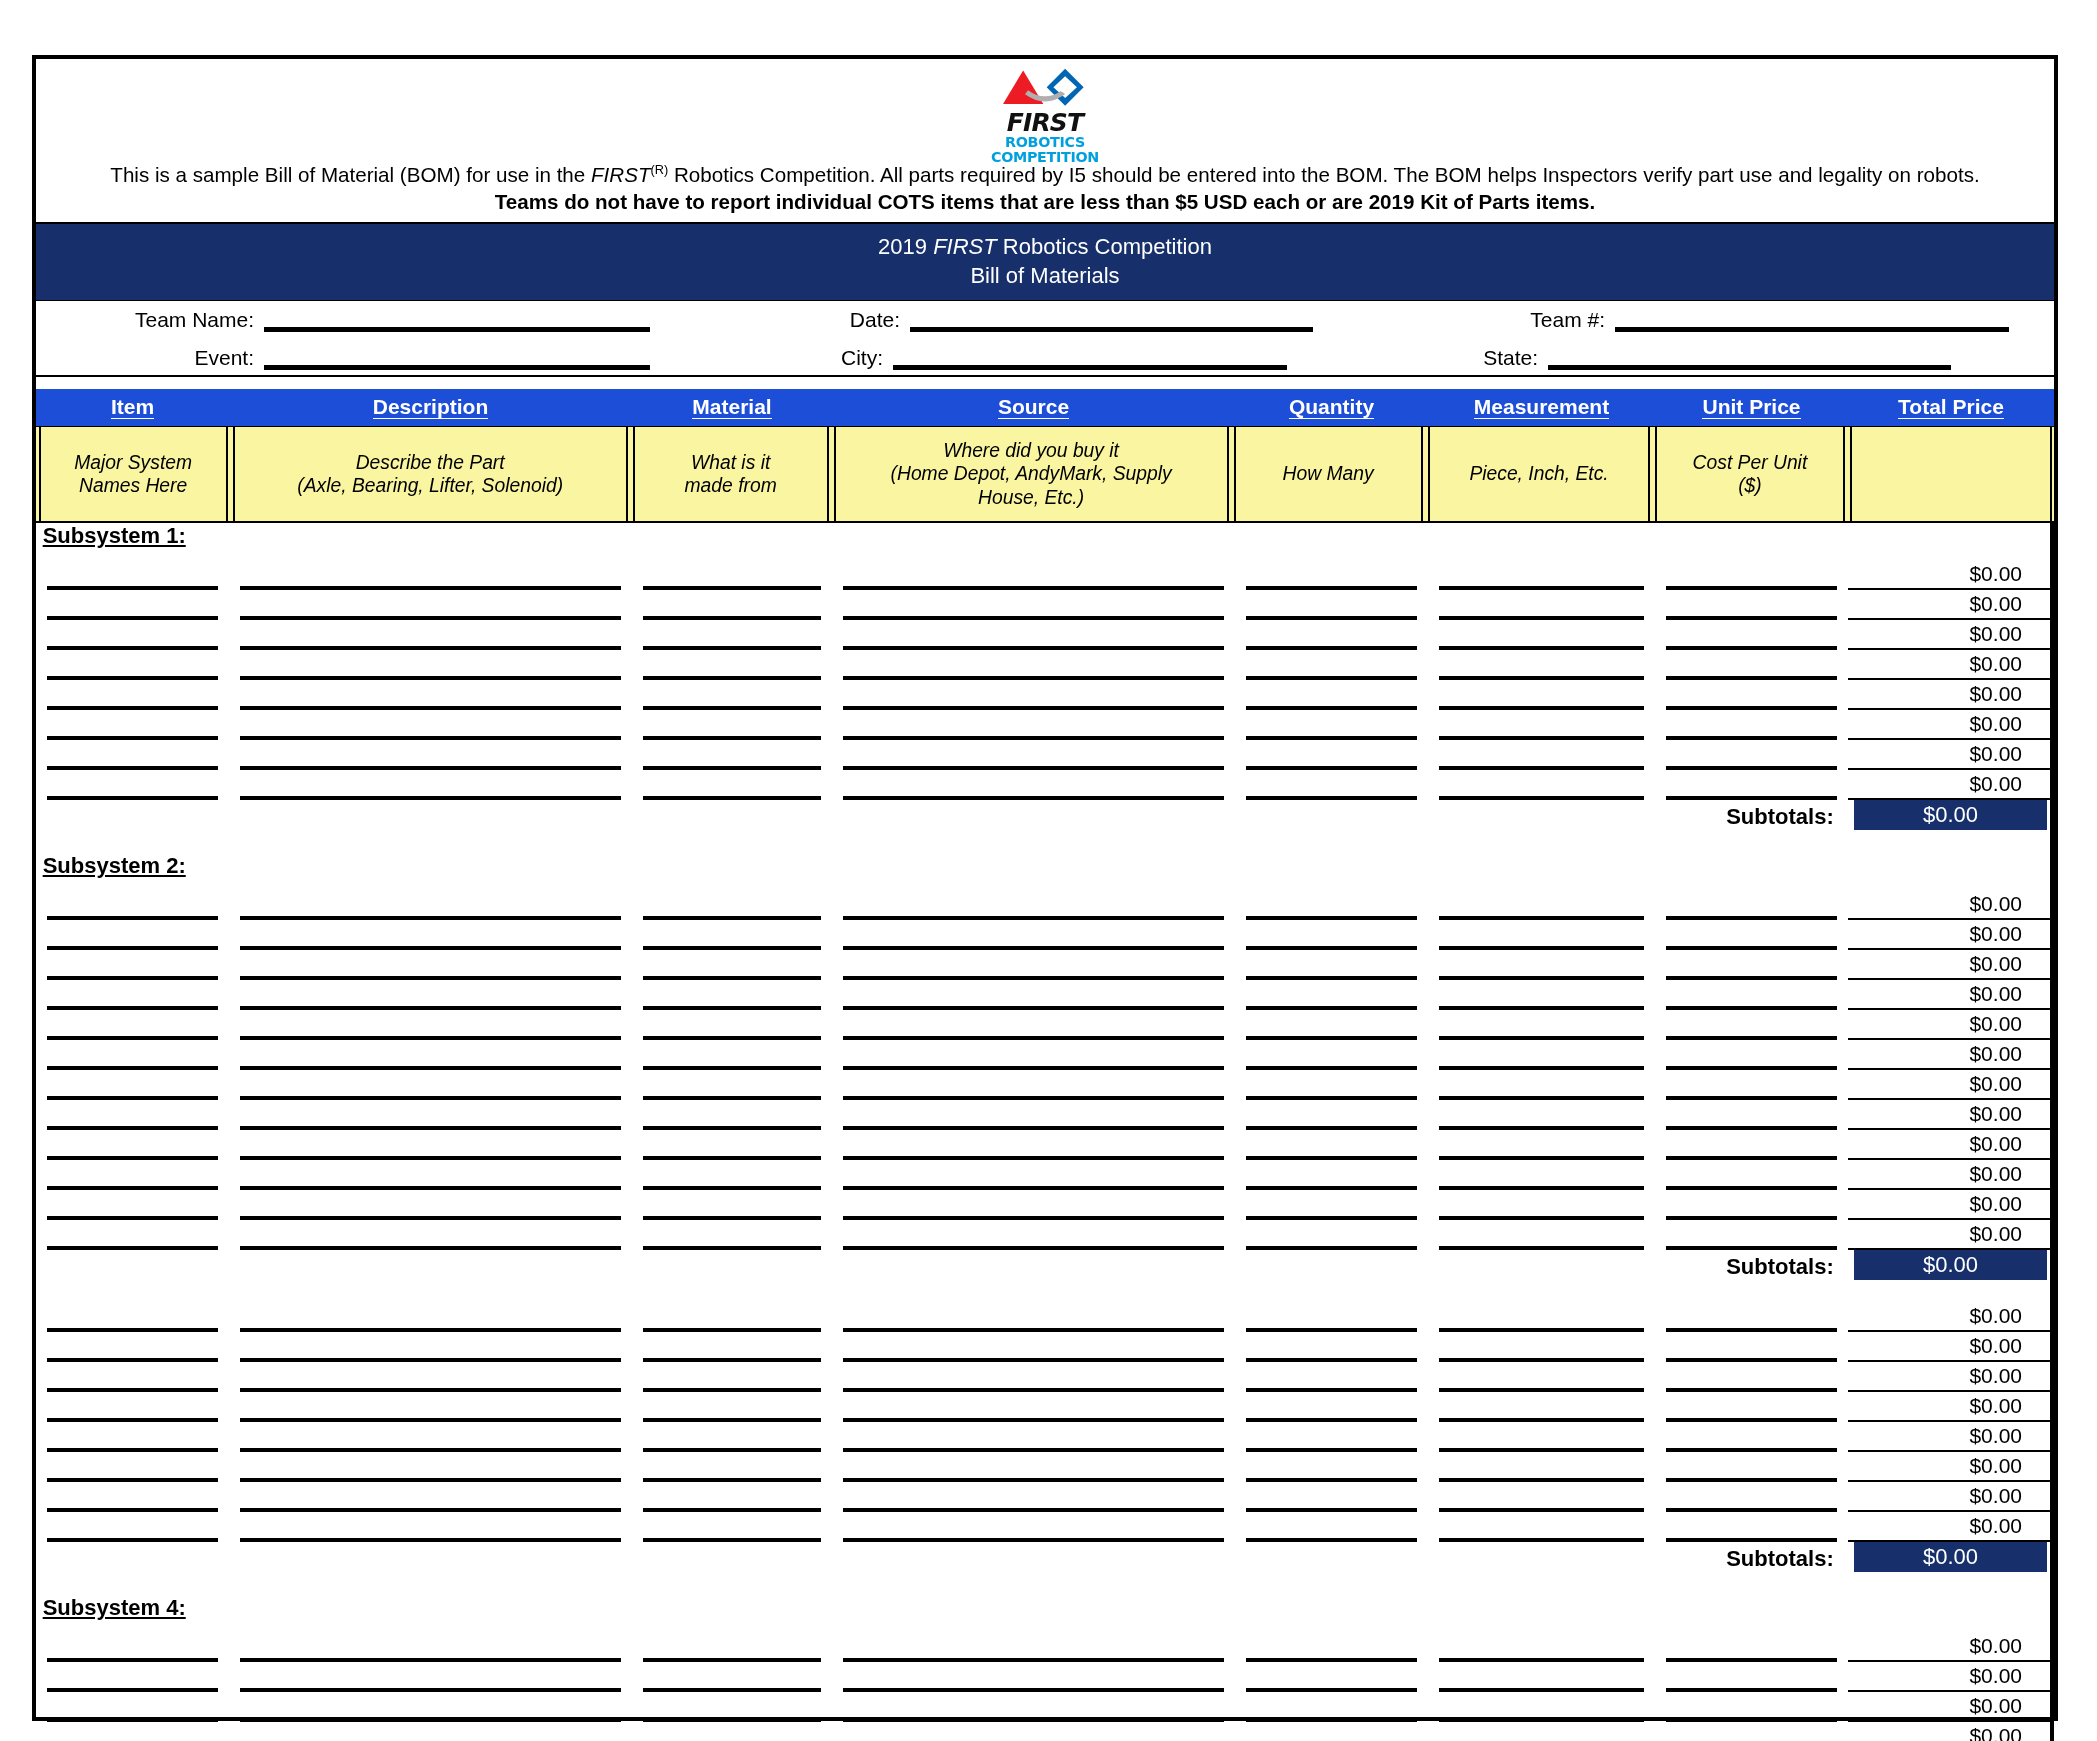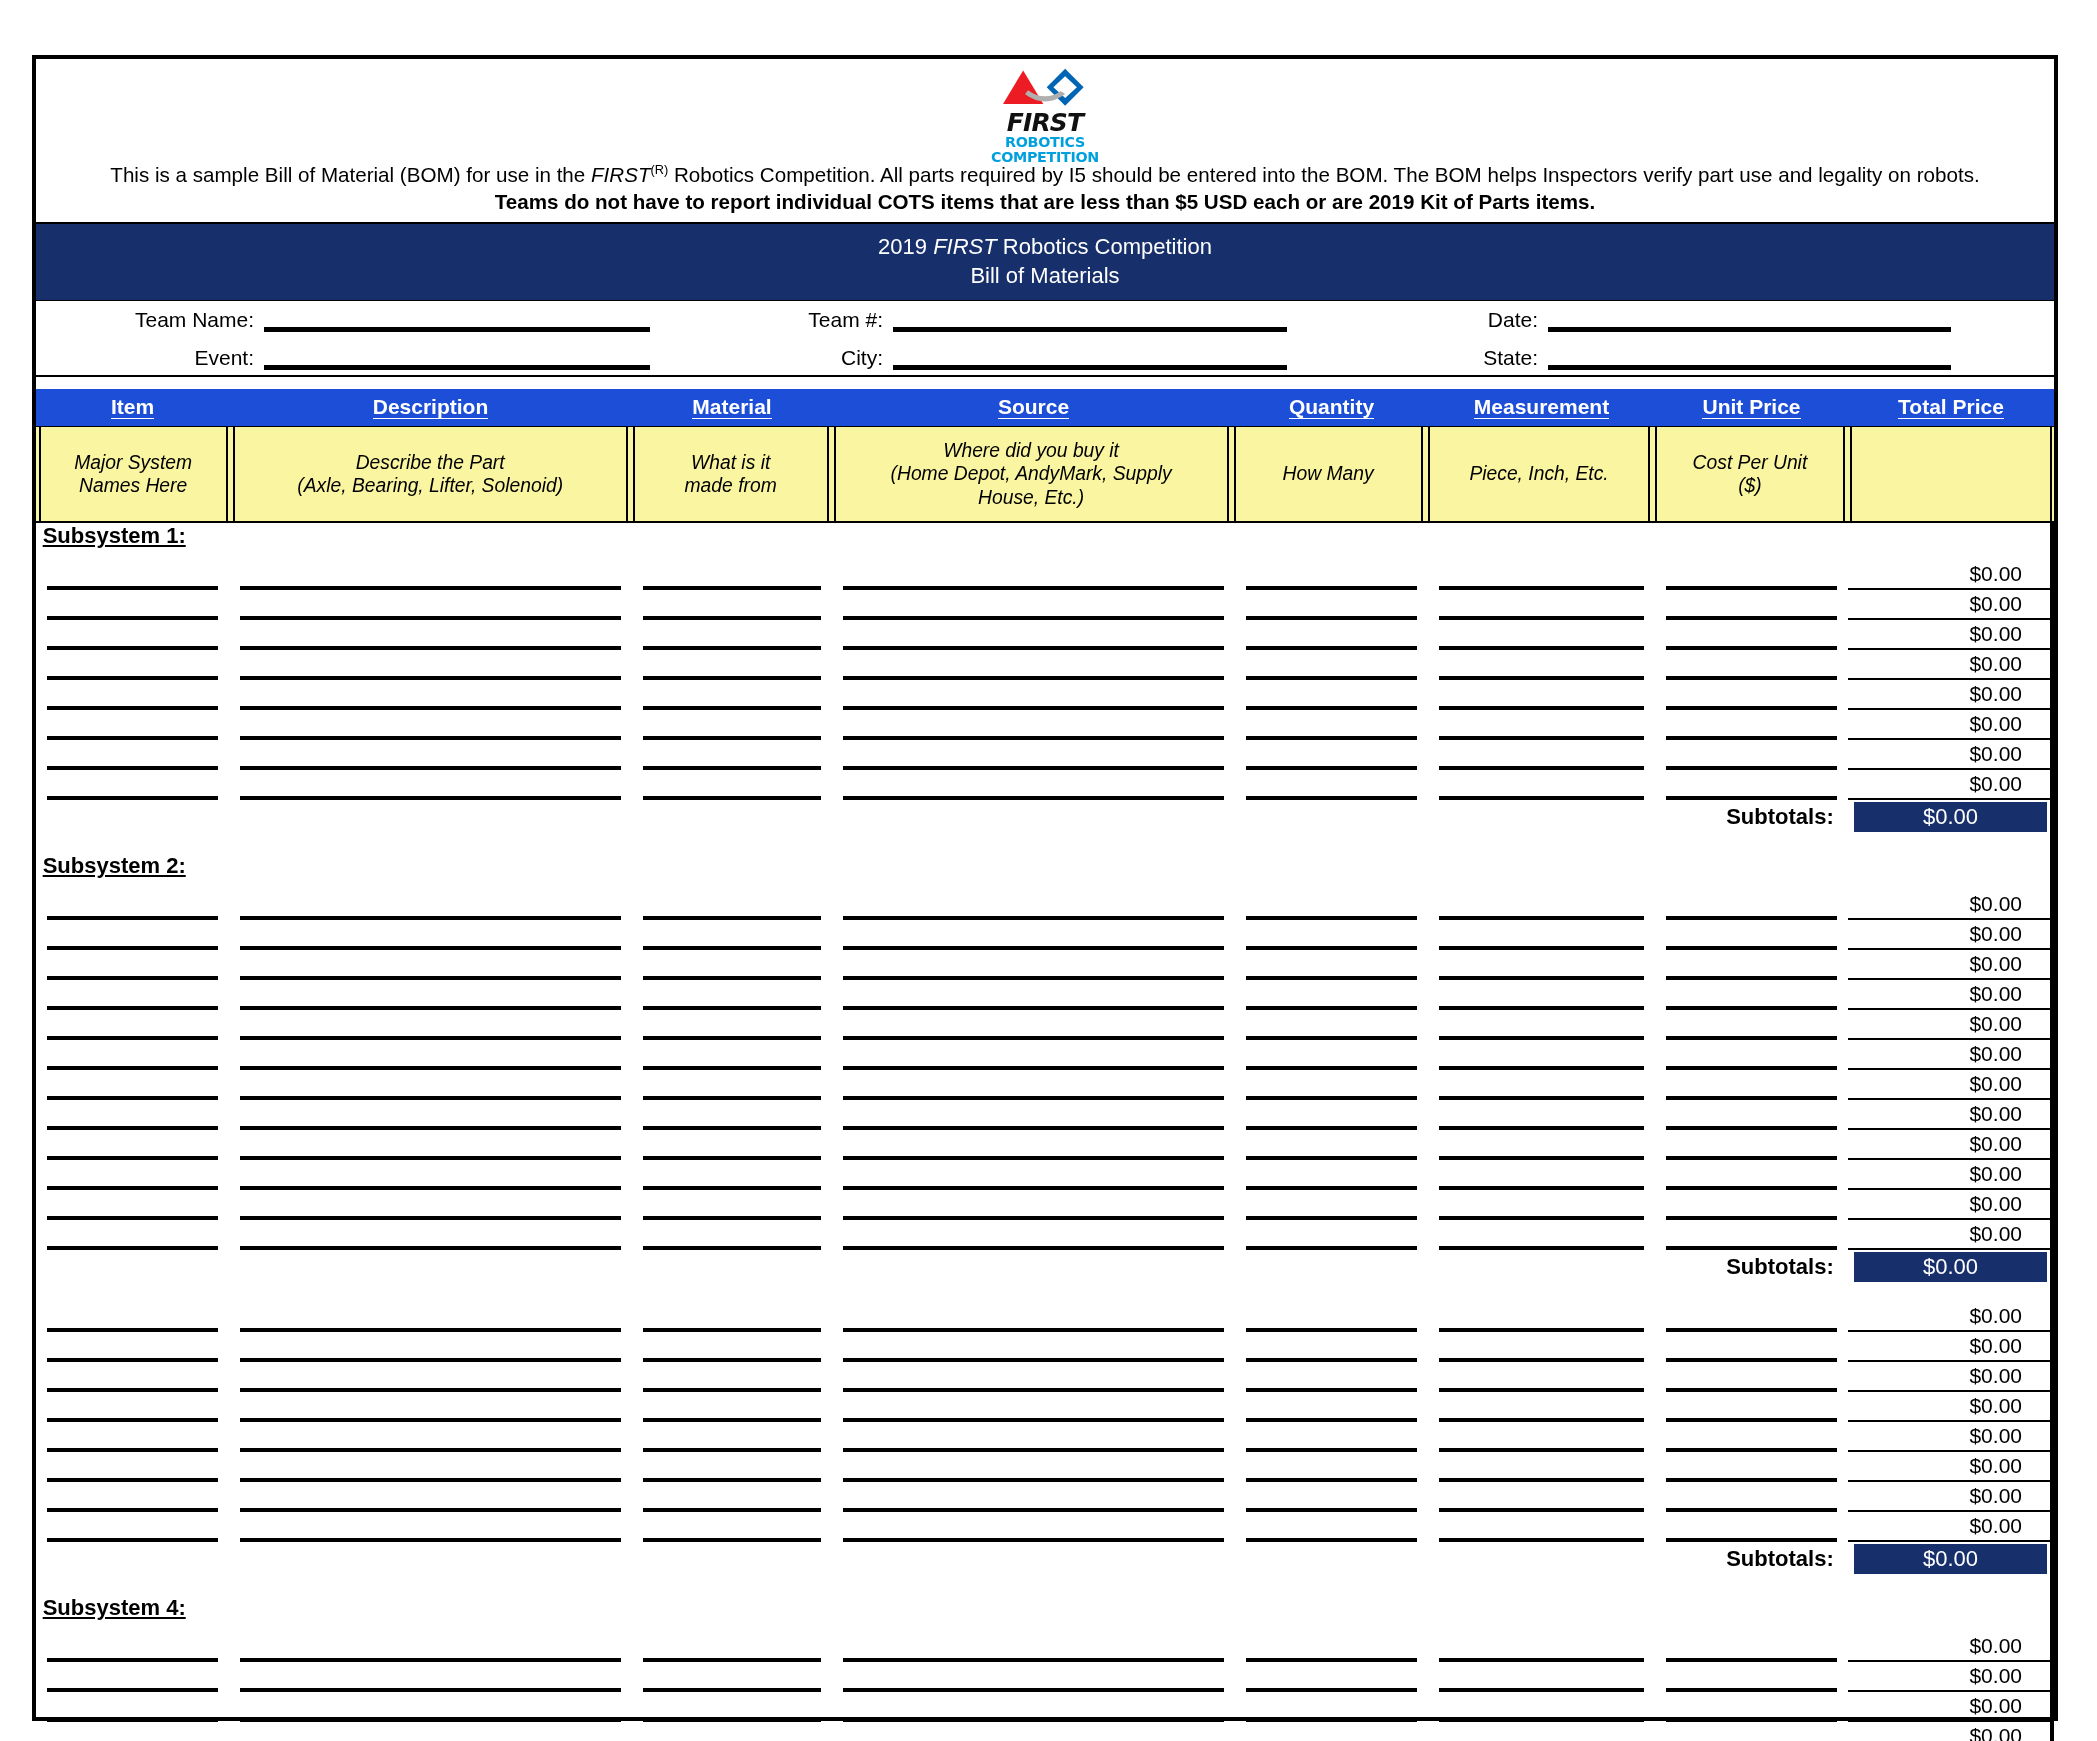--- a/index.html
+++ b/index.html
@@ -231,21 +231,21 @@
   .row-price {
     font-size: 21px;
     color: #000000;
     line-height: 28.5px;
   }
 
   
   .sum-row {
     display: flex;
     height: 34px;
-    align-items: center;
+    align-items: flex-start;
   }
   .sum-label {
     font-weight: bold;
     font-size: 22px;
     color: #000000;
     text-align: right;
     padding-right: 15px;
     line-height: 34px;
   }
   .sum-box {
@@ -299,26 +299,26 @@
     <div><span>2019 </span><span class="ital">FIRST</span><span> Robotics Competition</span></div>
     <div>Bill of Materials</div>
   </div>
 
   <div class="id-block">
     <div class="id-row">
       <div class="id-cell g1">
         <div class="id-label">Team Name:</div>
         <div class="id-line"></div>
       </div>
+      <div class="id-cell g3">
+        <div class="id-label">Date:</div>
+        <div class="id-line"></div>
+      </div>
       <div class="id-cell g2">
         <div class="id-label">Team #:</div>
-        <div class="id-line"></div>
-      </div>
-      <div class="id-cell g3">
-        <div class="id-label">Date:</div>
         <div class="id-line"></div>
       </div>
     </div>
     <div class="id-row">
       <div class="id-cell g1">
         <div class="id-label">Event:</div>
         <div class="id-line"></div>
       </div>
       <div class="id-cell g2">
         <div class="id-label">City:</div>

